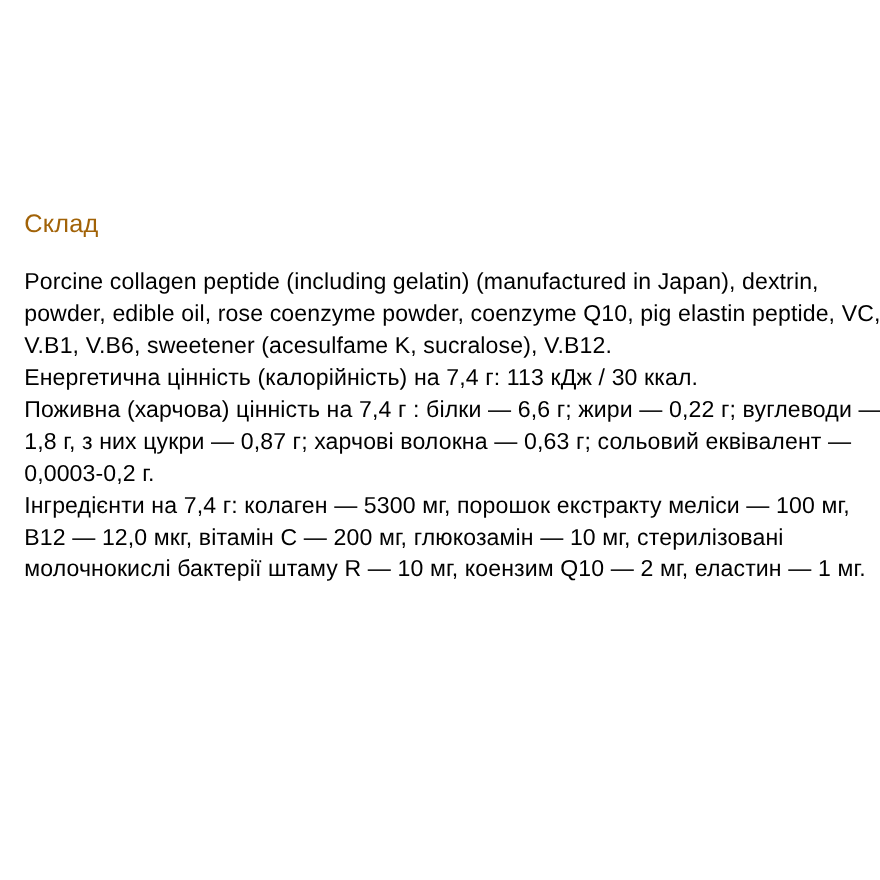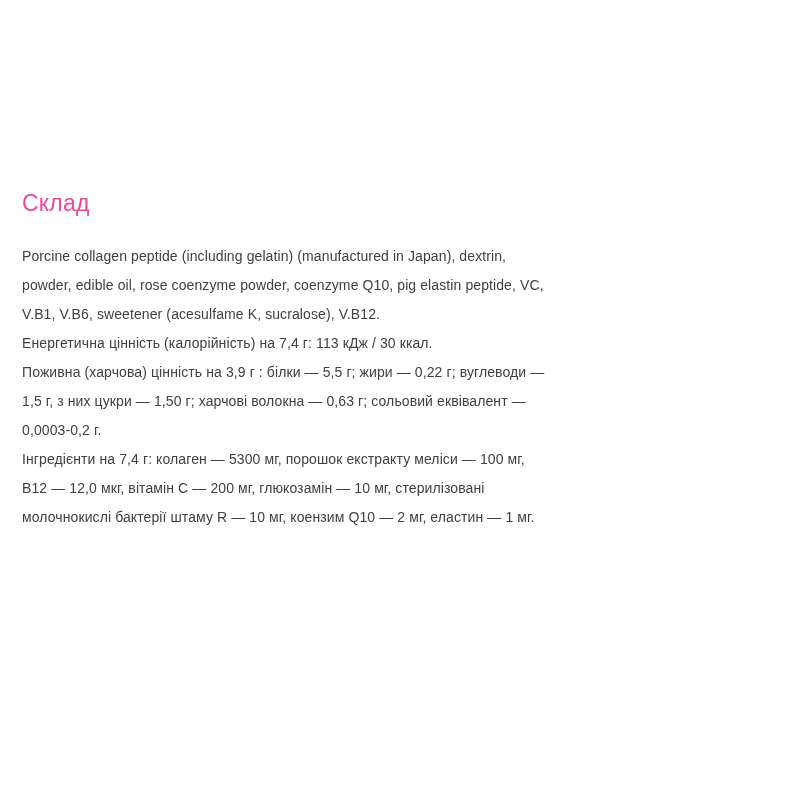--- a/index.html
+++ b/index.html
@@ -18,29 +18,29 @@
     position: absolute;
     left: 22px;
     top: 189px;
     width: 766px;
   }
   .section-heading {
     margin: 0;
     font-size: 23px;
     line-height: 29px;
     font-weight: 500;
-    color: #ec4899;
+    color: #a16207;
     letter-spacing: 0.2px;
   }
   .body-text {
     margin-top: 24px;
-    font-size: 14px;
+    font-size: 21px;
     line-height: 29px;
     font-weight: 400;
-    color: #404040;
+    color: #000000;
     letter-spacing: 0.1px;
   }
   .para {
     margin: 0;
     padding: 0;
   }
   .line {
     white-space: nowrap;
     height: 29px;
   }
@@ -58,22 +58,22 @@
       <div class="line">Porcine collagen peptide (including gelatin) (manufactured in Japan), dextrin,</div>
       <div class="line">powder, edible oil, rose coenzyme powder, coenzyme Q10, pig elastin peptide, VC,</div>
       <div class="line">V.B1, V.B6, sweetener (acesulfame K, sucralose), V.B12.</div>
     </div>
 
     <div class="para">
       <div class="line">Енергетична цінність (калорійність) на 7,4 г: 113 кДж / 30 ккал.</div>
     </div>
 
     <div class="para">
-      <div class="line">Поживна (харчова) цінність на 3,9 г : білки — 5,5 г; жири — 0,22 г; вуглеводи —</div>
-      <div class="line">1,5 г, з них цукри — 1,50 г; харчові волокна — 0,63 г; сольовий еквівалент —</div>
+      <div class="line">Поживна (харчова) цінність на 7,4 г : білки — 6,6 г; жири — 0,22 г; вуглеводи —</div>
+      <div class="line">1,8 г, з них цукри — 0,87 г; харчові волокна — 0,63 г; сольовий еквівалент —</div>
       <div class="line">0,0003-0,2 г.</div>
     </div>
 
     <div class="para">
       <div class="line">Інгредієнти на 7,4 г: колаген — 5300 мг, порошок екстракту меліси — 100 мг,</div>
       <div class="line">B12 — 12,0 мкг, вітамін C — 200 мг, глюкозамін — 10 мг, стерилізовані</div>
       <div class="line">молочнокислі бактерії штаму R — 10 мг, коензим Q10 — 2 мг, еластин — 1 мг.</div>
     </div>
 
   </div>

